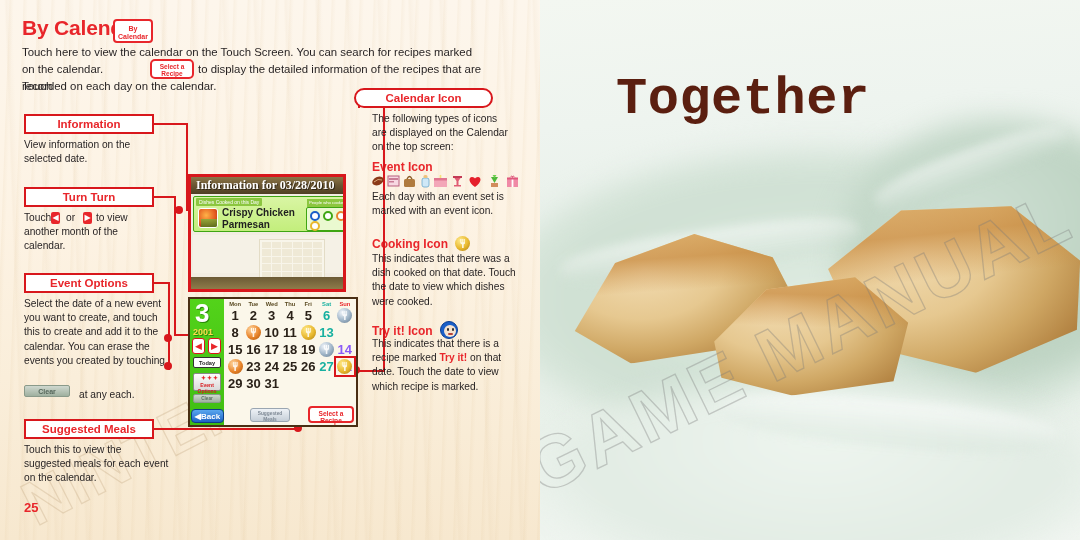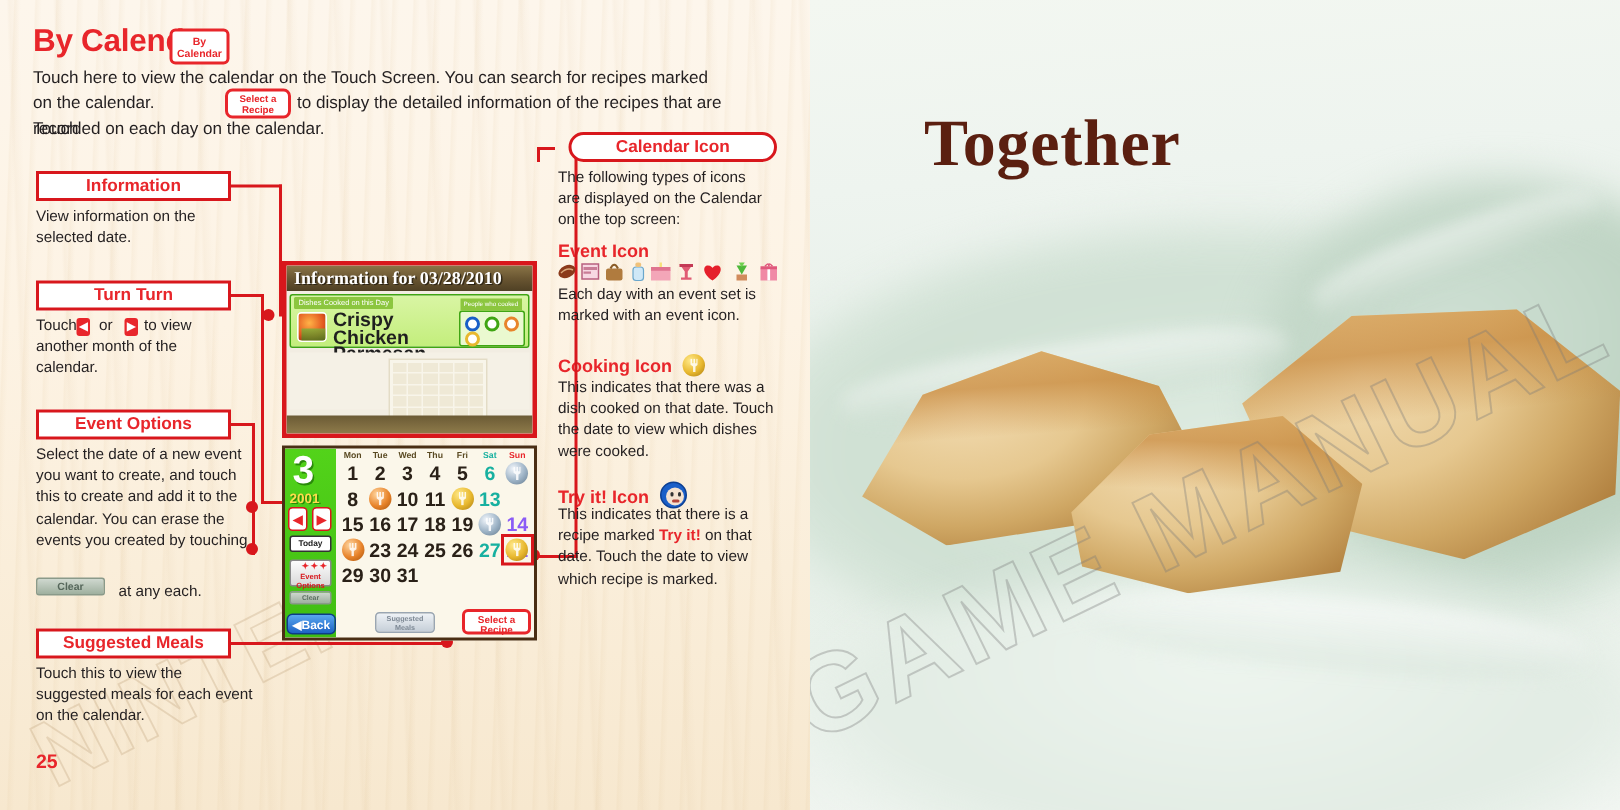--- a/index.html
+++ b/index.html
@@ -128,21 +128,21 @@
   }
 
   
   .ln { position: absolute; background: #d8171c; z-index: 3; }
   .dot {
     position: absolute; width: 8px; height: 8px; border-radius: 50%;
     background: #d8171c; z-index: 5;
   }
 
   
-  #ct-calicon  { left: 379px; top: 88px;  width: 139px; border-radius: 10px; }
+  #ct-calicon  { left: 354px; top: 88px;  width: 139px; border-radius: 10px; }
   #cb-calicon  { left: 372px; top: 112px; width: 140px; }
   #h-eventicon { position:absolute; left: 372px; top: 160px; font-size: 12px; font-weight:700; color:#e8262b; }
   #eventicon-row { position: absolute; left: 371px; top: 174px; width: 150px; height: 14px; z-index:4;}
   #cb-eventicon{ left: 372px; top: 190px; width: 140px; }
   #h-cookicon  { position:absolute; left: 372px; top: 236px; font-size: 12px; font-weight:700; color:#e8262b; }
   #cb-cookicon { left: 372px; top: 252px; width: 145px; }
   #h-tryicon   { position:absolute; left: 372px; top: 321px; font-size: 12px; font-weight:700; color:#e8262b; }
   #cb-tryicon  { left: 372px; top: 337px; width: 142px; }
   #cb-tryicon .hl { color:#e8262b; font-weight:700; }
 
@@ -170,21 +170,21 @@
   .tryit-icon .face {
     position:absolute; left:3px; top:3px; width:12px; height:12px;
     border-radius:50%; background:#f5e3d0;
   }
   .tryit-icon .eye { position:absolute; top:6px; width:2px; height:3px; background:#333; border-radius:1px;}
   .tryit-icon .eye.l { left:6px; } .tryit-icon .eye.r { left:11px; }
   .tryit-icon .mouth { position:absolute; left:7px; top:11px; width:5px; height:2px; background:#b4453a; border-radius:1px;}
 
   
   #ds-top {
-    position: absolute; left: 188px; top: 174px; width: 170px; height: 118px;
+    position: absolute; left: 188px; top: 174px; width: 158px; height: 118px;
     border: 3px solid #d8171c; background: #f2ede2; z-index: 6;
     overflow:hidden;
   }
   #ds-top-header {
     height: 17px; width: 100%;
     background: linear-gradient(180deg,#8a7547 0%, #6a5632 50%, #4f4024 100%);
     color: #fff; font-weight: 700; font-size: 12px;
     display:flex; align-items:center; padding-left: 5px;
     font-family: "Liberation Serif", serif;
     text-shadow: 1px 1px 0 rgba(0,0,0,.5);
@@ -204,21 +204,21 @@
     border-radius:3px; border:1px solid #fff;
     background: radial-gradient(circle at 40% 35%, #ffb347 0%, #e2561f 60%, #8d2a10 100%);
     overflow:hidden;
   }
   #ds-dish-thumb::after{
     content:""; position:absolute; left:2px; top:10px; width:16px; height:9px;
     background: linear-gradient(180deg,#76b23a,#3f7a1e); opacity:.75;
   }
   #ds-dish-name {
     position:absolute; left:28px; top:10px; width:90px;
-    font-size: 13px; font-weight:700; color:#1f1f1f; line-height: 11.5px;
+    font-size: 10px; font-weight:700; color:#1f1f1f; line-height: 11.5px;
   }
   #ds-people-panel {
     position:absolute; right:2px; top:10px; width:44px; height:24px;
     background: #eaf9d0; border:1.2px solid #3fa513; border-radius:2px;
   }
   #ds-people-label {
     position:absolute; left:0px; top:-9px; height:8px; background:#8cc63f;
     color:#fff; font-size:4.2px; padding:0 2px; line-height:8px; white-space:nowrap;
   }
   .person-dot {
@@ -368,21 +368,21 @@
     transform: rotate(-6deg);
   }
   #title-cooking, #title-together {
     position:absolute;
     font-family: "Liberation Serif", serif;
     font-weight: 700;
     color: #5b1f10;
     letter-spacing: 0.5px;
   }
   #title-cooking { left:42px; top:16px; font-size:52px; }
-  #title-together { left:76px; top:70px; font-size:44px; }
+  #title-together { left:76px; top:70px; font-size:52px;font-family:Liberation Mono, monospace; }
   #gm-wm {
     position:absolute; left:-40px; top:300px;
     font-size: 74px; font-weight:700; letter-spacing:3px;
     color: transparent; -webkit-text-stroke: 1.3px rgba(120,120,120,0.35);
     transform: rotate(-26deg); white-space:nowrap; pointer-events:none;
   }
 </style>
 </head>
 <body>
 

